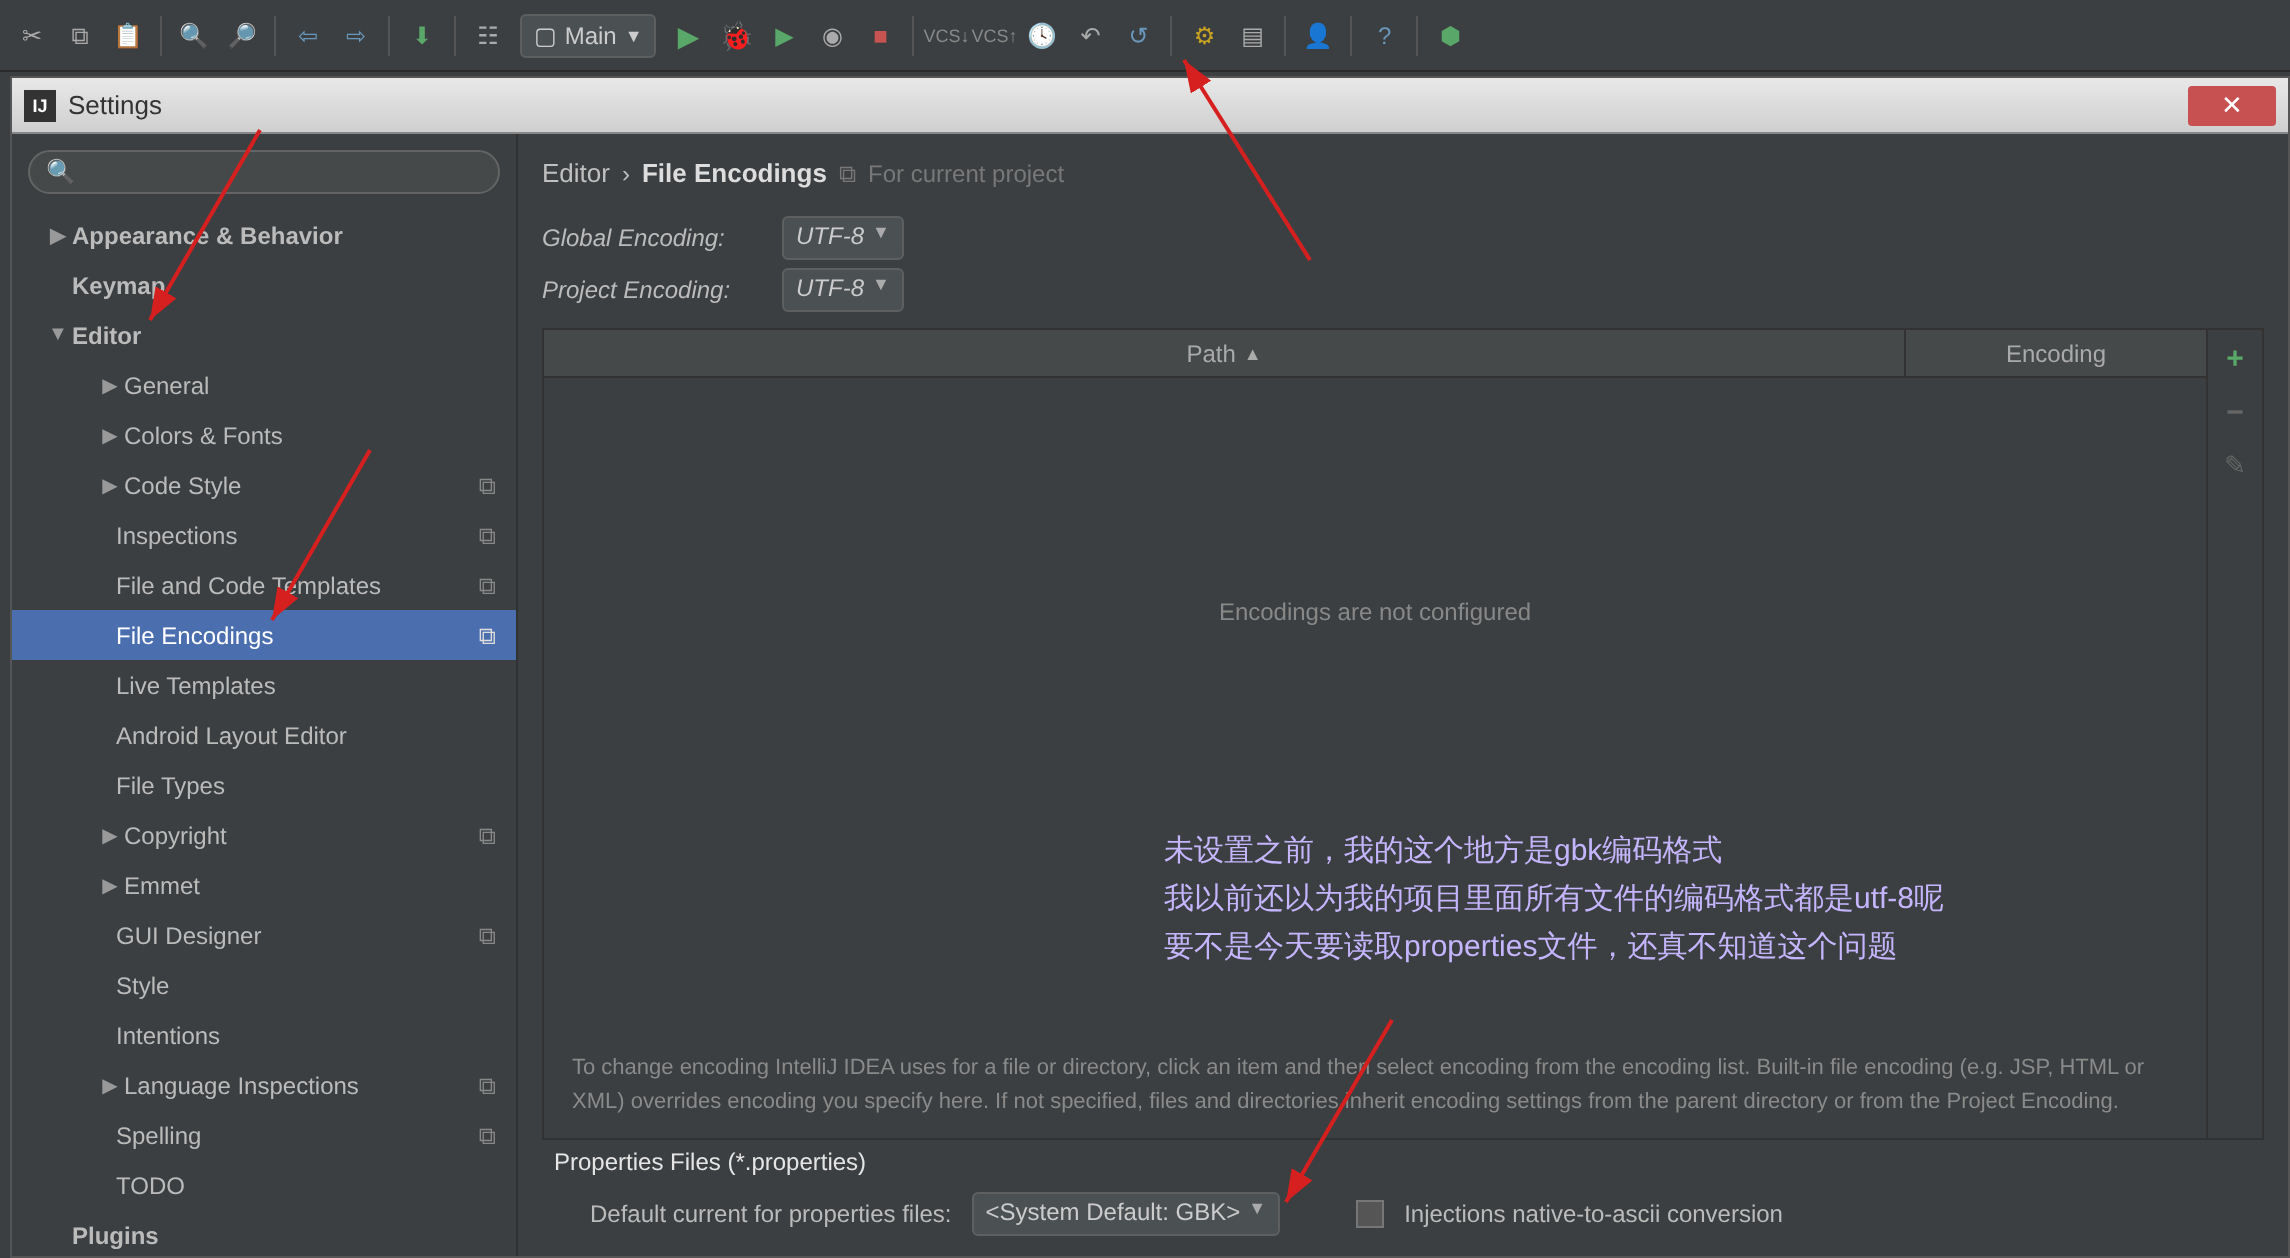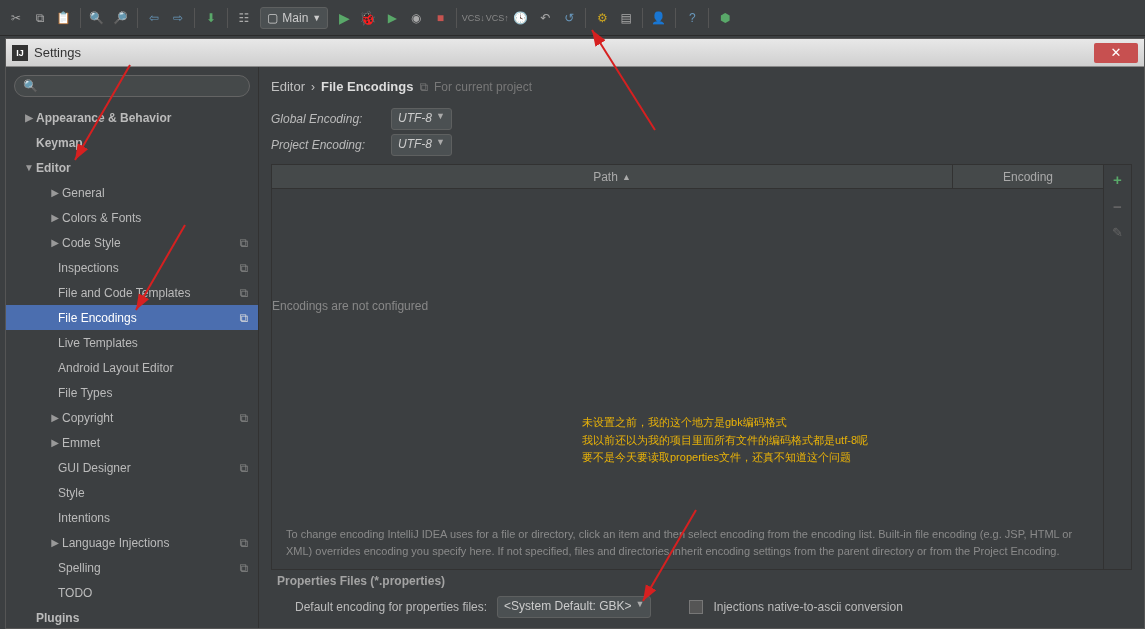--- a/index.html
+++ b/index.html
@@ -51,35 +51,35 @@
 .field-row .flabel { width: 110px; color: #bbb; }
 .sel { background: #4b5052; border: 1px solid #5e6060; border-radius: 3px; padding: 2px 6px; height: 22px; display: flex; align-items: flex-start; color: #ccc; gap: 4px; min-width: 60px; }
 .sel .caret { font-size: 9px; color: #aaa; }
 
 .table-area { margin-top: 6px; border: 1px solid #323232; flex: 1; display: flex; }
 .table-main { flex: 1; display: flex; flex-direction: column; }
 .table-header { height: 24px; background: #45494a; display: flex; border-bottom: 1px solid #323232; }
 .th { display: flex; align-items: center; justify-content: center; color: #aaa; border-right: 1px solid #323232; }
 .th1 { flex: 1; }
 .th2 { width: 150px; border-right: none; }
-.table-empty { flex: 1; display: flex; align-items: flex-start; justify-content: flex-start; padding-top: 110px; color: #888; position: relative; }
+.table-empty { flex: 1; display: flex; align-items: flex-start; justify-content: center; padding-top: 110px; color: #888; position: relative; }
 .table-tools { width: 28px; background: #3c3f41; border-left: 1px solid #323232; display: flex; flex-direction: column; align-items: center; padding-top: 6px; gap: 10px; }
 .tool-add { color: #59a869; font-size: 15px; font-weight: bold; cursor: pointer; }
 .tool-minus { color: #666; font-size: 15px; font-weight: bold; }
 .tool-edit { color: #666; font-size: 13px; }
 
 .help-text { padding: 10px 14px; color: #8a8a8a; font-size: 11px; line-height: 1.5; }
 
 .props-section { padding: 4px 6px 10px 6px; }
-.props-title { color: #a3a3a3; margin-bottom: 8px; font-size: 12px; font-weight: bold; }
+.props-title { color: #e5e5e5; margin-bottom: 8px; font-size: 12px; }
 .props-row { display: flex; align-items: center; gap: 10px; padding-left: 18px; }
 .checkbox { width: 14px; height: 14px; background: #555; border: 1px solid #777; }
 
 
-.annotation-text { position: absolute; color: #eab308; font-size: 11px; line-height: 1.6; pointer-events: none; font-family: "Microsoft YaHei", sans-serif; }
+.annotation-text { position: absolute; color: #c4b5fd; font-size: 15px; line-height: 1.6; pointer-events: none; font-family: "Microsoft YaHei", sans-serif; }
 svg.arrows { position: absolute; top: 0; left: 0; pointer-events: none; }
 </style>
 </head>
 <body>
 
 <div class="toolbar">
   <span class="icon">✂</span>
   <span class="icon">⧉</span>
   <span class="icon">📋</span>
   <span class="sep"></span>
@@ -194,21 +194,21 @@
             <span class="dup-icon">⧉</span>
           </div>
         <div class="tree-row lvl3">
             <span class="label">Style</span>
           </div>
         <div class="tree-row lvl3">
             <span class="label">Intentions</span>
           </div>
         <div class="tree-row lvl2">
             <span class="arrow">▶</span>
-            <span class="label">Language Injections</span>
+            <span class="label">Language Inspections</span>
             <span class="dup-icon">⧉</span>
           </div>
         <div class="tree-row lvl3">
             <span class="label">Spelling</span>
             <span class="dup-icon">⧉</span>
           </div>
         <div class="tree-row lvl3">
             <span class="label">TODO</span>
           </div>
         <div class="tree-row lvl1">
@@ -265,21 +265,21 @@
         <div class="table-tools">
           <span class="tool-add">+</span>
           <span class="tool-minus">−</span>
           <span class="tool-edit">✎</span>
         </div>
       </div>
 
       <div class="props-section">
         <div class="props-title">Properties Files (*.properties)</div>
         <div class="props-row">
-          <span>Default encoding for properties files:</span>
+          <span>Default current for properties files:</span>
           <div class="sel">
             <span>&lt;System Default: GBK&gt;</span>
             <span class="caret">▼</span>
           </div>
           <span style="width:18px"></span>
           <div class="checkbox"></div>
           <span>Injections native-to-ascii conversion</span>
         </div>
       </div>
 

